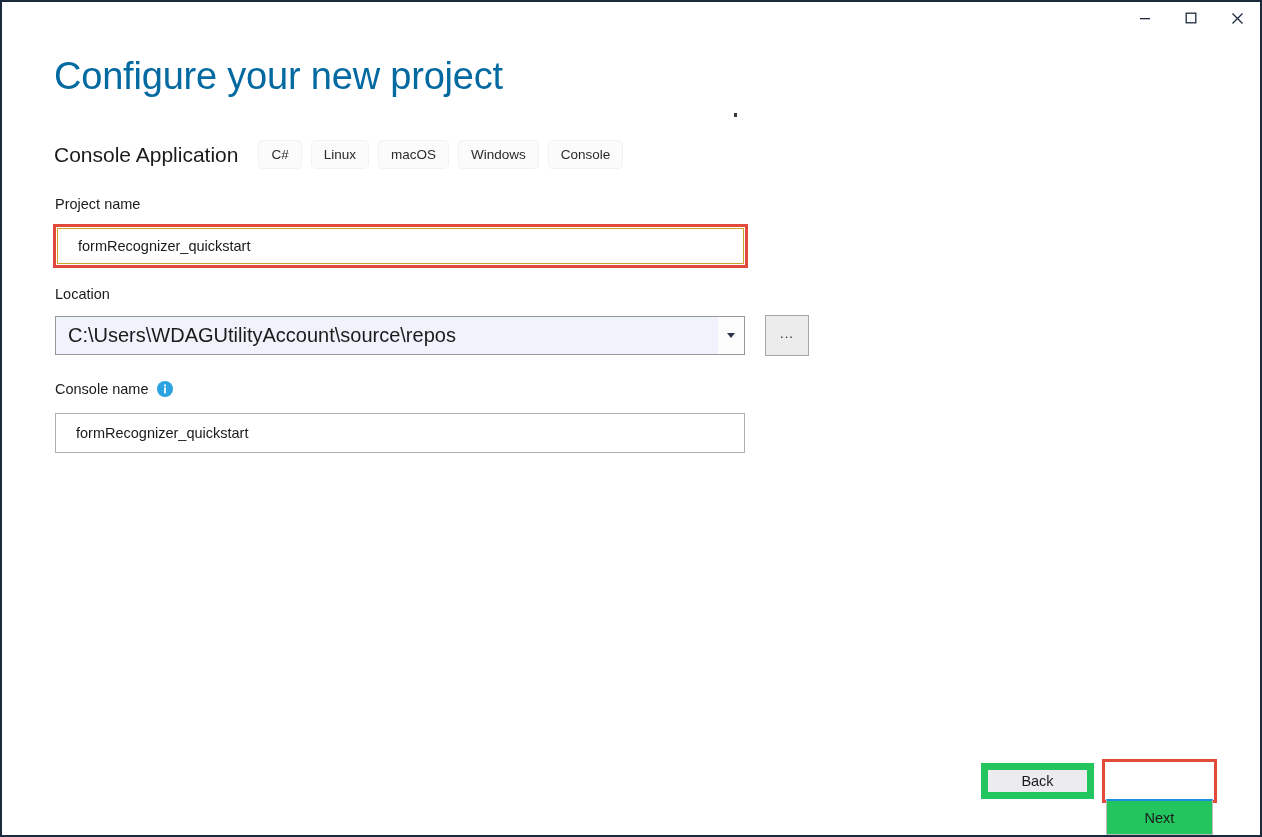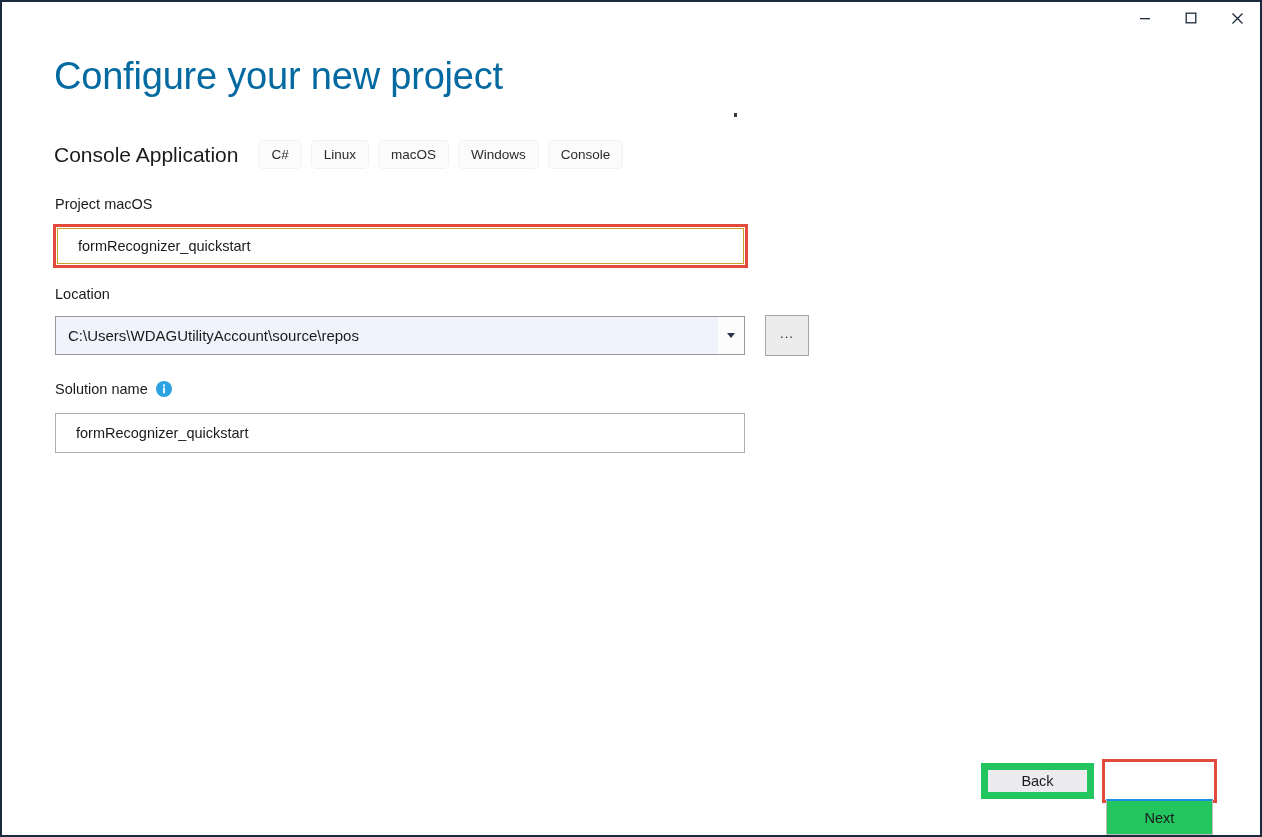--- a/index.html
+++ b/index.html
@@ -164,21 +164,21 @@
     height: 39px;
     box-sizing: border-box;
     border: 1px solid #9a9a9a;
     background: #f0f3fb;
     display: flex;
     align-items: center;
   }
   .combo-text {
     flex: 1;
     padding-left: 12px;
-    font-size: 15px;
+    font-size: 20px;
     color: #1b1b1b;
     white-space: nowrap;
     overflow: hidden;
   }
   .combo-arrow {
     width: 26px;
     height: 100%;
     background: #fcfcfc;
     display: flex;
     align-items: center;
@@ -309,35 +309,35 @@
     <span class="subhead-title">Console Application</span>
     <span class="tag">C#</span>
     <span class="tag">Linux</span>
     <span class="tag">macOS</span>
     <span class="tag">Windows</span>
     <span class="tag">Console</span>
   </div>
 
   <div class="artifact-dot"></div>
 
-  <div class="field-label lbl-project">Project macOS</div>
+  <div class="field-label lbl-project">Project name</div>
   <div class="project-highlight"></div>
   <div class="textbox tb-project" title="Project name">formRecognizer_quickstart</div>
 
   <div class="field-label lbl-location">Location</div>
   <div class="combo">
     <span class="combo-text">C:\Users\WDAGUtilityAccount\source\repos</span>
     <span class="combo-arrow">
         <i></i>
       </span>
   </div>
   <div class="browse-btn">...</div>
 
   <div class="field-label lbl-solution">
-    <span>Solution name</span>
+    <span>Console name</span>
     <span class="info-icon">
       <svg width="16" height="16" viewBox="0 0 16 16" aria-hidden="true">
         <circle cx="8" cy="8" r="8" fill="#2aa3e0"></circle>
         <rect x="7.1" y="6.4" width="1.8" height="6" fill="#ffffff"></rect>
         <rect x="7.1" y="3.4" width="1.8" height="2.1" fill="#ffffff"></rect>
       </svg>
     </span>
   </div>
   <div class="textbox tb-solution" title="Solution name">formRecognizer_quickstart</div>
 

